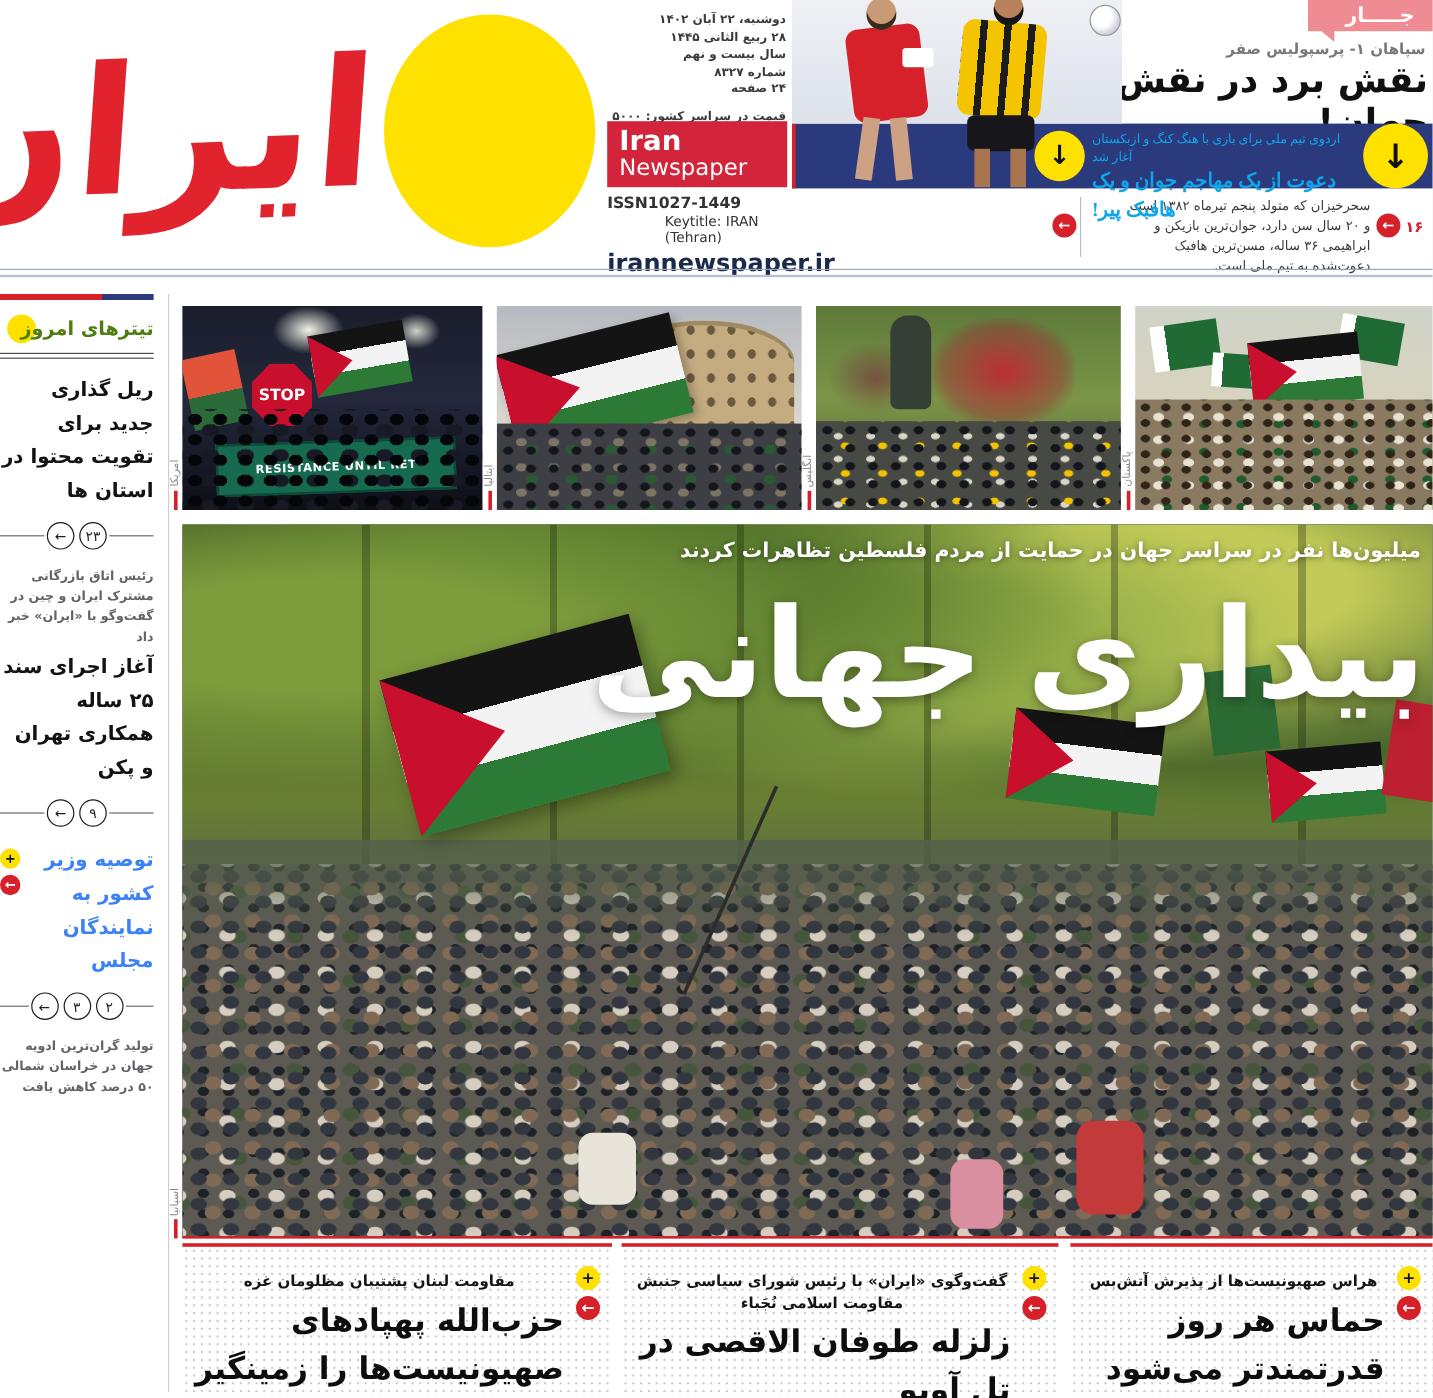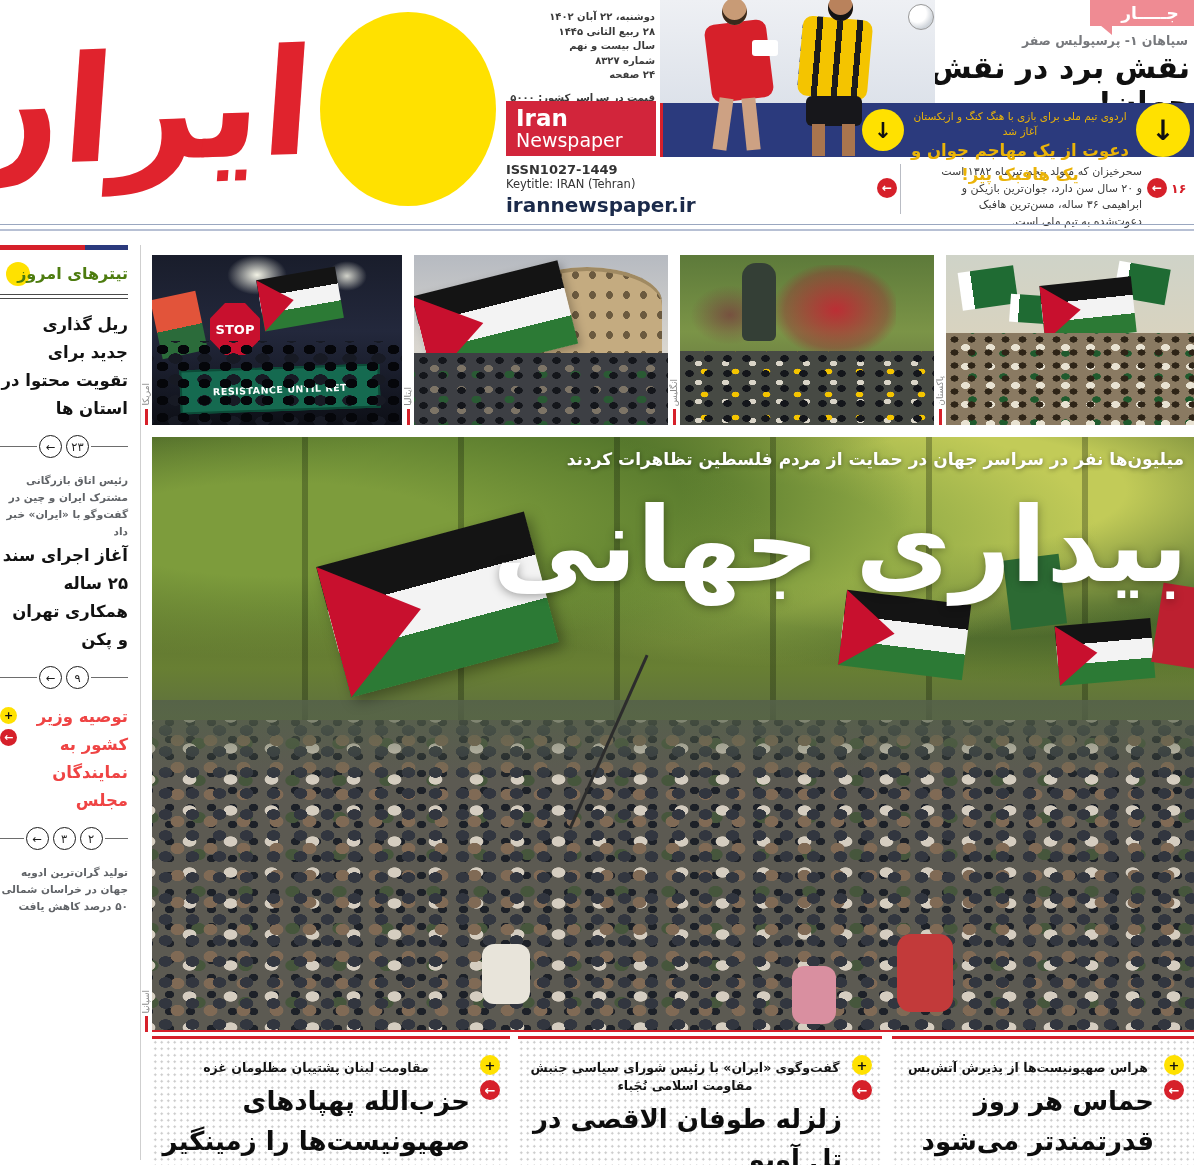--- a/index.html
+++ b/index.html
@@ -18,21 +18,21 @@
     font-weight:700; line-height:14.5px; }
   .date-row .dot { width:5px; height:5px; background:#d6202a; border-radius:50%; flex:0 0 auto; }
   .date-row.price { margin-top:8px; }
 
   .brand-box { position:absolute; left:506px; top:101px; width:150px; height:55px;
     background:#d2253b; color:#fff; padding:5px 10px; }
   .brand-box .l1 { font-size:23px; font-weight:800; line-height:24px; }
   .brand-box .l2 { font-size:19px; line-height:20px; }
   .issn-block { position:absolute; left:506px; top:162px; width:170px; color:#333; }
   .issn-block .issn { font-size:13px; font-weight:600; }
-  .issn-block .key { font-size:11.5px; }
+  .issn-block .key { font-size:11.5px;margin-left:48px; }
   .issn-block .site { font-size:20px; font-weight:800; color:#1b2a4a; margin-top:2px; }
 
   
   .soccer { position:absolute; left:660px; top:0; width:275px; height:158px; z-index:3; }
   .soccer .sky { position:absolute; inset:0 0 55px 0; background:linear-gradient(180deg,#eef0f4,#dde2ea); }
   .ball { position:absolute; left:248px; top:4px; width:26px; height:26px; border-radius:50%;
     background:radial-gradient(circle at 35% 35%, #fff 0 40%, #cfd4da 70%),
       radial-gradient(circle at 70% 60%, #222 0 18%, transparent 19%); border:1px solid #999; }
   .p-red-torso { position:absolute; left:48px; top:22px; width:62px; height:78px; background:#d6202a;
     border-radius:10px; transform:rotate(-7deg); }
@@ -54,21 +54,21 @@
     color:#fff; font-weight:800; font-size:17px; text-align:center; line-height:26px; direction:rtl; }
   .corner-banner::after { content:""; position:absolute; left:10px; bottom:-9px;
     border-top:10px solid #ef8b93; border-left:12px solid transparent; }
   .score-line { position:absolute; right:6px; top:33px; width:300px; direction:rtl; text-align:right;
     color:#77797d; font-size:12.5px; font-weight:700; }
   .sport-headline { position:absolute; right:4px; top:50px; width:320px; direction:rtl; text-align:right;
     color:#101010; font-size:30px; font-weight:900; }
 
   .band { position:absolute; left:660px; top:103px; width:534px; height:54px; background:#2b3a7d; z-index:1; }
   .band::before { content:""; position:absolute; left:0; top:0; bottom:0; width:3px; background:#d6202a; }
-  .band-text { position:absolute; right:64px; left:250px; top:6px; direction:rtl; text-align:center; color:#eab308; }
+  .band-text { position:absolute; right:64px; left:250px; top:6px; direction:rtl; text-align:left; color:#0ea5e9;font-family:Liberation Serif, serif; }
   .band-text .k { font-size:10.5px; line-height:15px; }
   .band-text .h { font-size:16.5px; font-weight:800; line-height:24px; }
   .ycircle { position:absolute; border-radius:50%; background:#ffe100; display:flex;
     align-items:center; justify-content:center; color:#111; font-weight:900; }
   .yc-small { left:202px; top:6px; width:42px; height:42px; font-size:22px; }
   .yc-big { left:476px; top:0px; width:54px; height:54px; font-size:28px; }
 
   .note { position:absolute; top:166px; direction:rtl; text-align:right; font-size:11px;
     color:#3b3b3b; line-height:16.5px; }
   .note-left { left:668px; width:205px; }
@@ -93,21 +93,21 @@
   .sb-title { position:absolute; right:0; top:2px; font-size:16px; font-weight:800; color:#4d7c0f; }
   .sb-rule { height:5px; border-top:1.5px solid #4a4a4a; border-bottom:1.5px solid #4a4a4a; margin-bottom:12px; }
   .sb-kicker { font-size:10.5px; color:#606367; font-weight:700; line-height:17px; text-align:right; }
   .sb-headline { font-size:16.5px; color:#121212; font-weight:800; line-height:28px; text-align:right; margin-top:2px; }
   .sb-body { font-size:10.5px; color:#4f5256; line-height:17.5px; text-align:right; margin-top:5px; }
   .pagebar { display:flex; align-items:center; margin:12px 0 14px; direction:ltr; }
   .pagebar::before, .pagebar::after { content:""; flex:1; border-top:1px solid #6d6d6d; }
   .pb-circle { width:23px; height:23px; border:1.3px solid #1d1d1d; border-radius:50%; background:#fff;
     display:flex; align-items:center; justify-content:center; font-size:11.5px; color:#1d1d1d; margin:0 2px; flex:0 0 auto; }
   .sb-red-item { position:relative; padding-left:24px; }
-  .sb-red-headline { font-size:16.5px; font-weight:800; color:#ef4444; line-height:28px; text-align:right; }
+  .sb-red-headline { font-size:16.5px; font-weight:800; color:#3b82f6; line-height:28px; text-align:right; }
   .mk { width:17px; height:17px; border-radius:50%; display:flex; align-items:center; justify-content:center;
     font-size:11px; font-weight:800; }
   .mk-plus { background:#ffe100; color:#111; }
   .mk-arrow { background:#d6202a; color:#fff; }
   .sb-red-item .mk { position:absolute; left:0; }
   .sb-red-item .mk-plus { top:4px; }
   .sb-red-item .mk-arrow { top:26px; }
   .sidebar-divider { position:absolute; left:140px; top:245px; width:1px; height:915px; background:#cfcfcf; }
 
   

